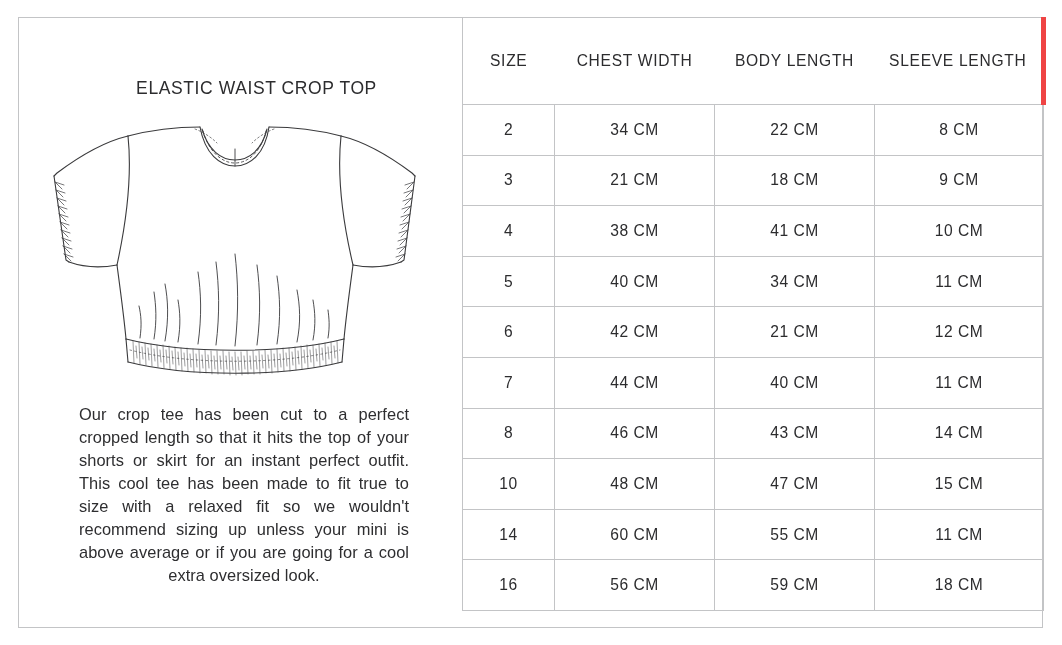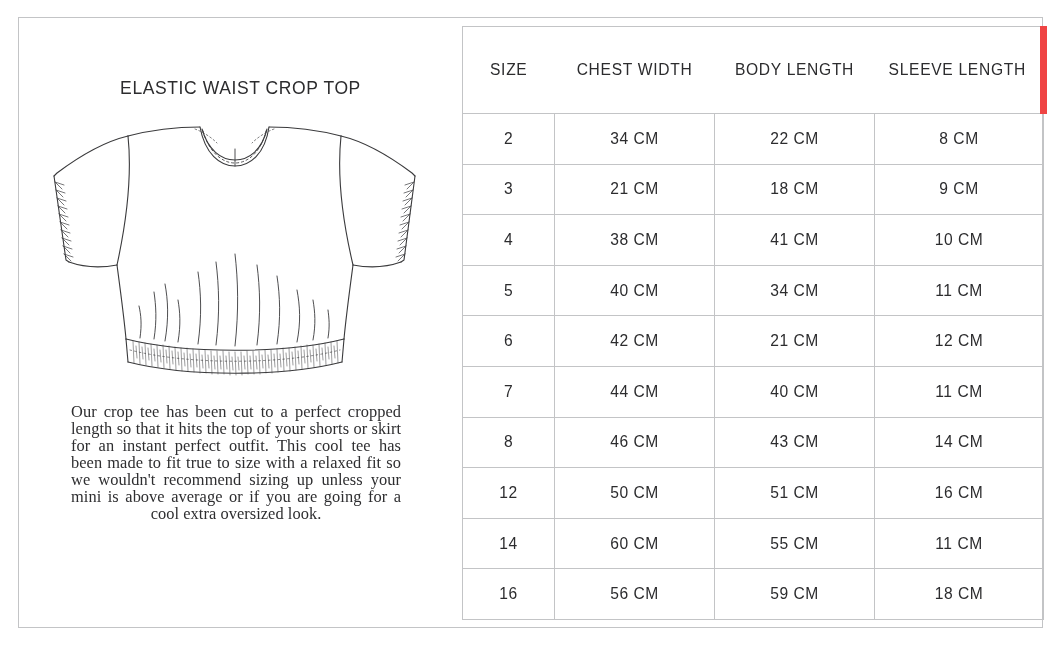--- a/index.html
+++ b/index.html
@@ -32,21 +32,21 @@
   
   #left-panel {
     position: absolute;
     left: 19px;
     top: 18px;
     width: 443px;
     height: 609px;
   }
   #product-title {
     position: absolute;
-    left: 0;
+    left: 16px;
     top: 60px;
     width: 443px;
     text-align: center;
     font-size: 17.5px;
     letter-spacing: 0.6px;
     color: #2c2c2e;
     white-space: nowrap;
   }
   #garment-sketch {
     position: absolute;
@@ -55,39 +55,37 @@
     width: 390px;
     height: 275px;
   }
   #garment-sketch svg {
     display: block;
     width: 100%;
     height: 100%;
   }
   #product-description {
     position: absolute;
-    left: 52px;
+    left: 60px;
     top: 385px;
     width: 330px;
     font-size: 16.4px;
-    line-height: 17px;
+    line-height: 23px;
     color: #2e2e30;
     text-align: justify;
     text-align-last: center;
     letter-spacing: 0.05px;
-    font-family: Liberation Serif, serif;
   }
   
   #size-table-wrap {
     position: absolute;
     left: 462px;
     top: 17px;
     width: 581px;
     height: 613px;
-    margin-top: 9px;
   }
   table#size-table {
     border-collapse: collapse;
     table-layout: fixed;
     width: 581px;
     color: #2c2c2e;
   }
   table#size-table col.c-size   { width: 92px; }
   table#size-table col.c-chest  { width: 160px; }
   table#size-table col.c-body   { width: 160px; }
@@ -98,21 +96,21 @@
     font-weight: normal;
     font-size: 15.6px;
     letter-spacing: 0.7px;
     text-align: center;
     vertical-align: middle;
     border-top: 1px solid #c3c4c6;
     border-bottom: 1px solid #c3c4c6;
     color: #2c2c2e;
   }
   table#size-table thead th.first { border-left: 1px solid #c3c4c6; }
-  table#size-table thead th.last  { border-right: 7px solid #ef4444; }
+  table#size-table thead th.last  { border-right: 5px solid #ef4444; }
 
   table#size-table tbody td {
     height: 47.6px;
     font-size: 15.6px;
     letter-spacing: 0.5px;
     text-align: center;
     vertical-align: middle;
     border: 1px solid #c3c4c6;
     color: #2c2c2e;
   }
@@ -288,24 +286,24 @@
             <td>40 CM</td>
             <td>11 CM</td>
           </tr>
           <tr>
             <td>8</td>
             <td>46 CM</td>
             <td>43 CM</td>
             <td>14 CM</td>
           </tr>
           <tr>
-            <td>12</td>
-            <td>50 CM</td>
-            <td>51 CM</td>
-            <td>16 CM</td>
+            <td>10</td>
+            <td>48 CM</td>
+            <td>47 CM</td>
+            <td>15 CM</td>
           </tr>
           <tr>
             <td>14</td>
             <td>60 CM</td>
             <td>55 CM</td>
             <td>11 CM</td>
           </tr>
           <tr>
             <td>16</td>
             <td>56 CM</td>

